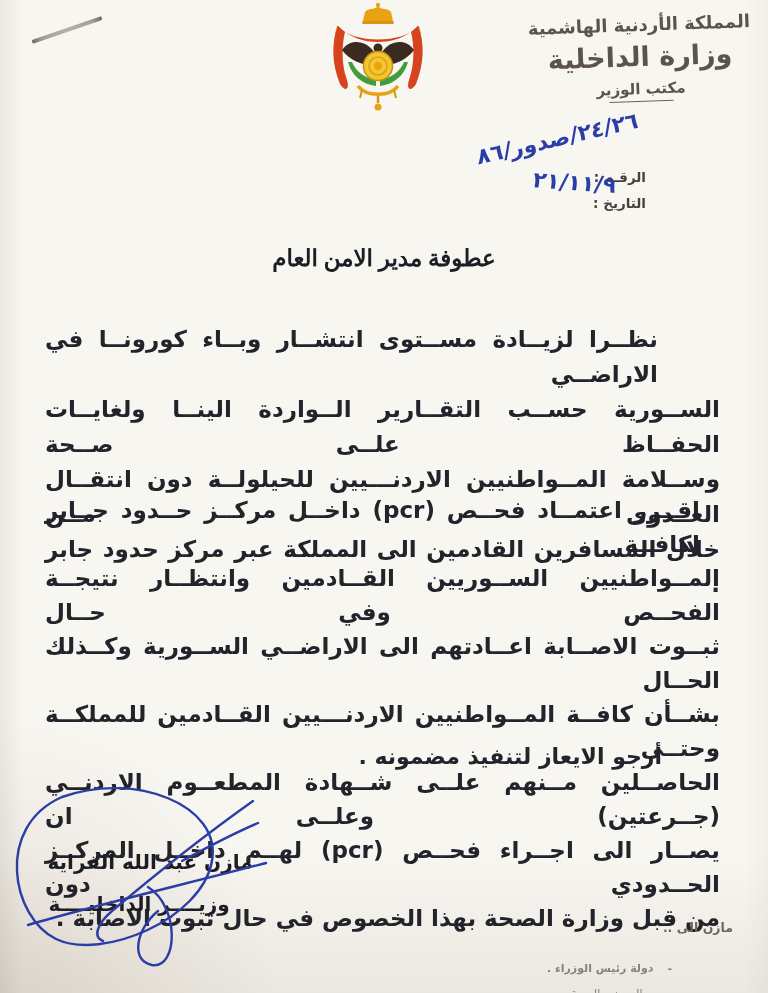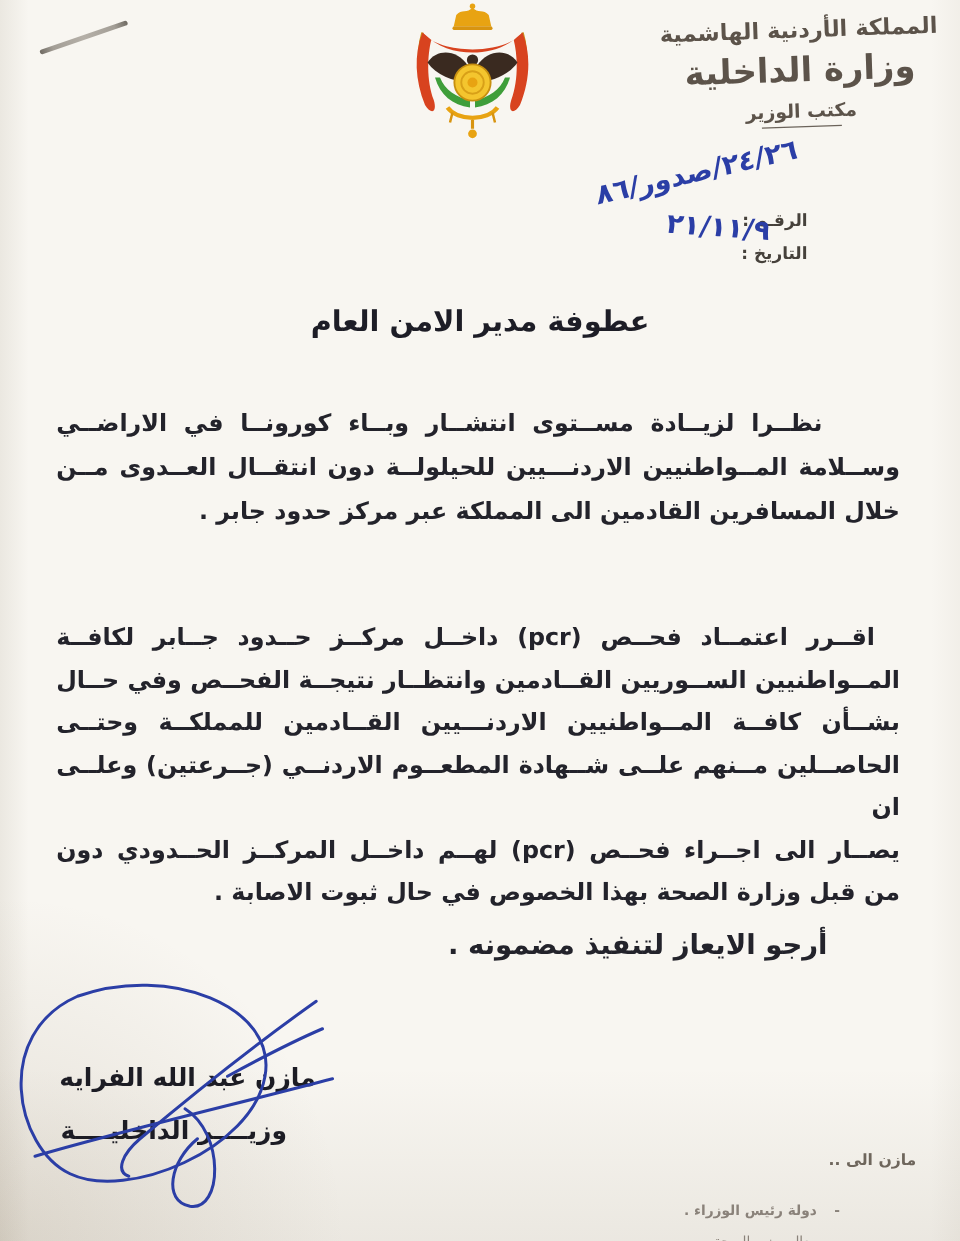--- a/index.html
+++ b/index.html
@@ -30,23 +30,23 @@
   .lh-office{font-size:15px;font-weight:700;margin-top:8px;}
   .lh-underline{width:64px;margin:3px auto 0;border-bottom:1.6px solid #6b635a;}
   
   .ref-label{right:122px;font-size:13.5px;font-weight:700;color:#46413b;letter-spacing:.5px;margin-top:14px;}
   .ref-num-label{top:155px;}
   .ref-date-label{top:181px;}
   .hand{color:var(--ink,#2b3ea6);font-weight:700;white-space:nowrap;}
   .hand-number{top:126px;right:128px;font-size:22px;transform:rotate(-13deg) skewX(-6deg);}
   .hand-date{top:170px;right:152px;font-size:22px;transform:rotate(4deg) skewX(-6deg);}
   
-  .salutation{top:245px;left:0;width:100%;text-align:center;font-size:23px;font-weight:800;color:#1d1d26;}
+  .salutation{top:245px;left:0;width:100%;text-align:center;font-size:23px;font-weight:800;color:#1d1d26;font-family:Liberation Serif, serif;}
   
-  .para{left:45px;right:48px;font-size:19px;font-weight:700;color:#23232b;}
+  .para{left:45px;right:48px;font-size:23px;font-weight:700;color:#23232b;}
   .para .line{text-align:justify;text-align-last:justify;}
   .para .line:last-child{text-align-last:right;}
   .para1{top:322px;line-height:35px;}
   .para1 .line:first-child{padding-right:62px;}
   .para2{top:477px;line-height:34px;margin-top:16px;}
   .para2 .line:first-child{padding-right:20px;}
   .request{top:744px;right:106px;font-size:22px;font-weight:700;text-align:right;}
   .closing{top:795px;left:160px;width:430px;text-align:center;font-size:21px;font-weight:800;color:#1d1d26;}
   
   .sig-name{top:850px;left:30px;width:240px;text-align:center;font-size:20px;font-weight:800;color:#1c1c24;}
@@ -98,27 +98,29 @@
 
   <div class="abs ref-label ref-num-label">الرقـم :</div>
   <div class="abs ref-label ref-date-label">التاريخ :</div>
   <div class="abs hand hand-number">٢٤/٢٦/صدور/٨٦</div>
   <div class="abs hand hand-date">٢١/١١/٩</div>
 
   <div class="abs salutation">عطوفة مدير الامن العام</div>
 
   <div class="abs para para1">
       <div class="line">نظــرا لزيــادة مســتوى انتشــار وبــاء كورونــا في الاراضــي</div>
+      <div class="line">الســورية حســب التقــارير الــواردة الينــا ولغايــات الحفــاظ علــى صــحة</div>
       <div class="line">وســلامة المــواطنيين الاردنـــيين للحيلولــة دون انتقــال العــدوى مــن</div>
       <div class="line">خلال المسافرين القادمين الى المملكة عبر مركز حدود جابر .</div>
     </div>
 
   <div class="abs para para2">
       <div class="line">اقــرر اعتمــاد فحــص (pcr) داخــل مركــز حــدود جــابر لكافــة</div>
       <div class="line">المــواطنيين الســوريين القــادمين وانتظــار نتيجــة الفحــص وفي حــال</div>
+      <div class="line">ثبــوت الاصــابة اعــادتهم الى الاراضــي الســورية وكــذلك الحــال</div>
       <div class="line">بشــأن كافــة المــواطنيين الاردنـــيين القــادمين للمملكــة وحتــى</div>
       <div class="line">الحاصــلين مــنهم علــى شــهادة المطعــوم الاردنــي (جــرعتين) وعلــى ان</div>
       <div class="line">يصــار الى اجــراء فحــص (pcr) لهــم داخــل المركــز الحــدودي دون</div>
       <div class="line">من قبل وزارة الصحة بهذا الخصوص في حال ثبوت الاصابة .</div>
     </div>
 
   <div class="abs request">أرجو الايعاز لتنفيذ مضمونه .</div>
 
 
   <div class="abs sig-name">مازن عبد الله الفرايه</div>

